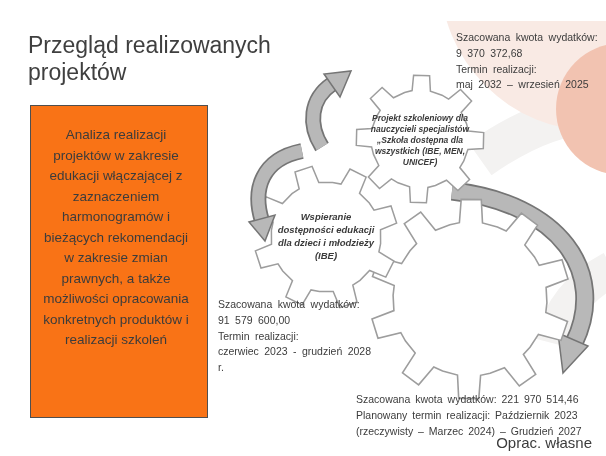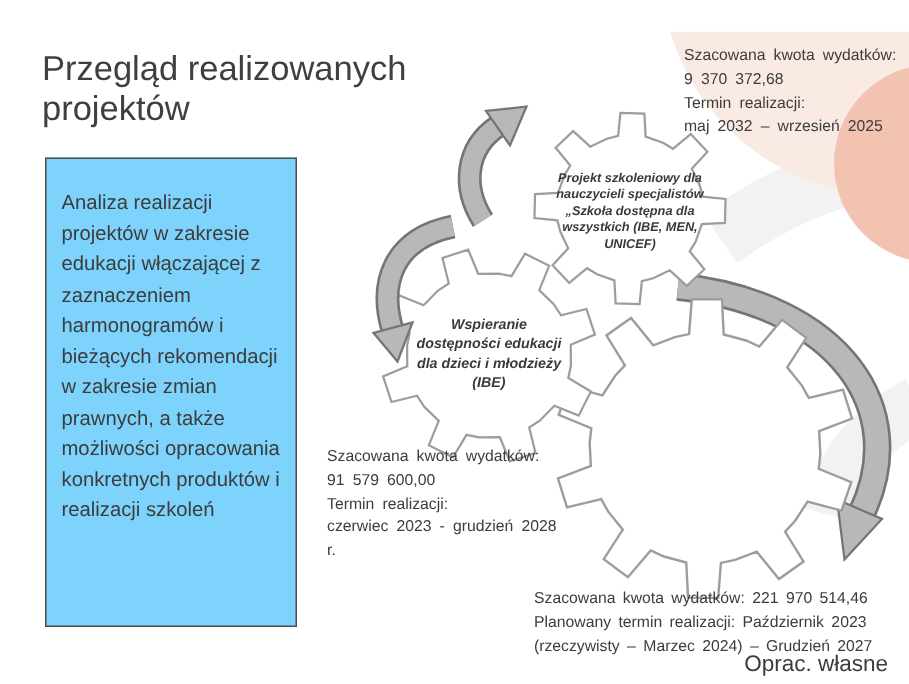--- a/index.html
+++ b/index.html
@@ -9,23 +9,23 @@
   }
   .deco-layer{position:absolute;left:0;top:0;width:606px;height:456px;z-index:1;}
   .txt-layer{position:absolute;z-index:2;}
 
   .page-title{
     left:28px;top:11px;width:300px;
     font-size:23px;line-height:1.18;color:#3f3f3f;font-weight:400;
   }
   .left-box{
     left:30px;top:84px;width:150px;height:292px;
-    background:#7dd3fc;border:1px solid #4f4f4f;
-    padding:19px 6px 0 10px;
-    font-size:13.5px;line-height:1.52;color:#3c3c3c;
+    background:#f97316;border:1px solid #4f4f4f;
+    padding:19px 16px 0 10px;
+    font-size:13.5px;line-height:1.52;text-align:center;color:#3c3c3c;
   }
   .info{
     font-size:10.5px;line-height:1.5;color:#3c3c3c;word-spacing:2.5px;
   }
   .info-top-right{left:456px;top:9px;width:150px;}
   .info-mid-left{left:218px;top:276px;width:160px;}
   .info-bottom-right{left:356px;top:371px;width:252px;word-spacing:2px;}
 
   .gear-label{
     position:absolute;z-index:2;display:flex;align-items:center;justify-content:center;

